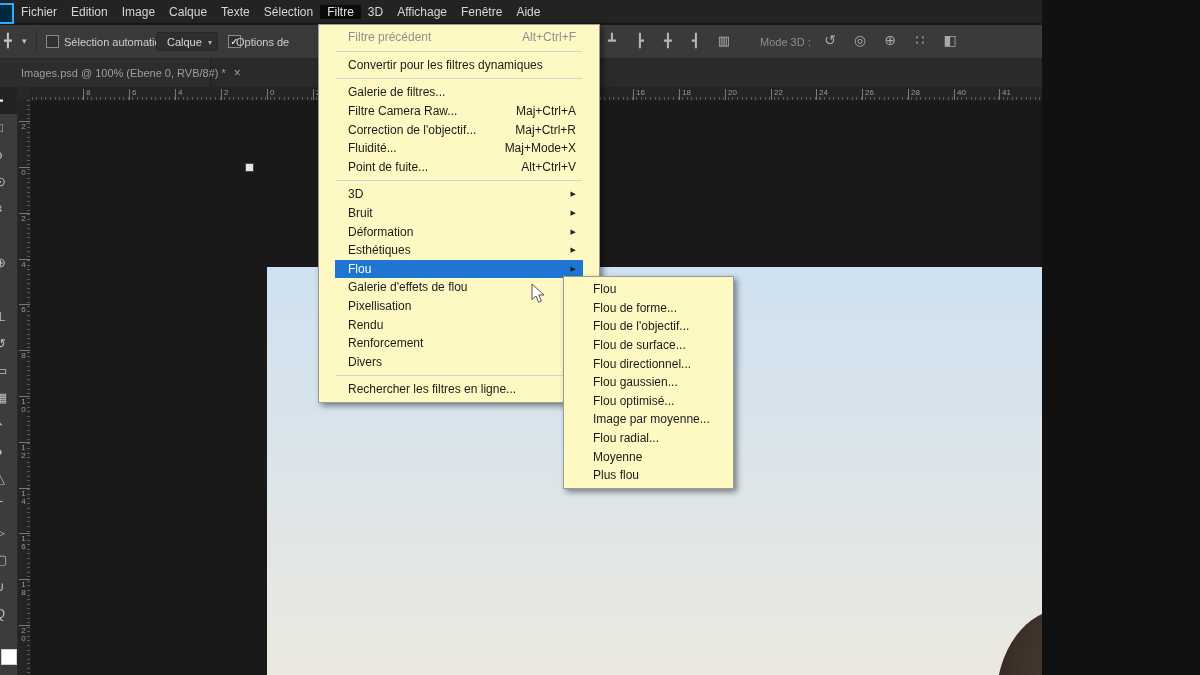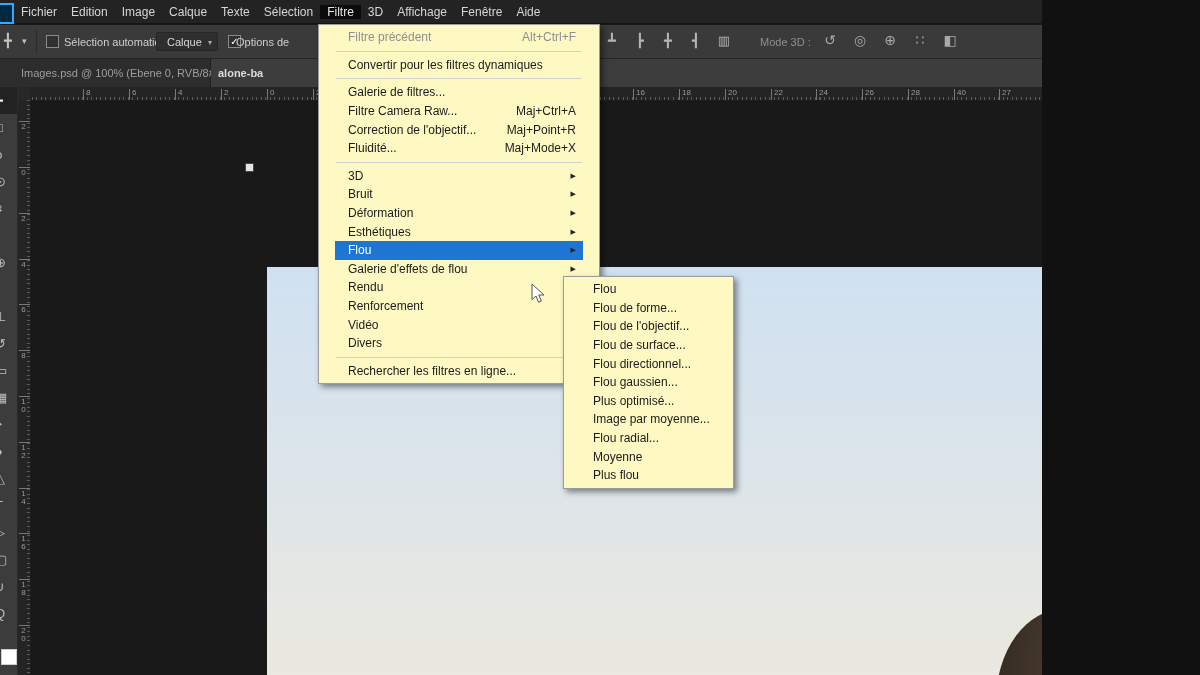--- a/index.html
+++ b/index.html
@@ -121,24 +121,20 @@
         <span class="m3d-ico" style="left: 875px;">⊕</span>
         <span class="m3d-ico" style="left: 905px;">∷</span>
         <span class="m3d-ico" style="left: 935px;">◧</span>
       </div>
   </div>
 
   <div class="tabbar">
     <div class="tab tab1">
       <span>Images.psd @ 100% (Ebene 0, RVB/8#) *</span><span class="close">×</span>
     </div>
-    <div class="tab tab2 active">
-      <span>alone-ba</span>
-      <span class="tab-right"><span>/8) *</span><span class="close">×</span></span>
-    </div>
   </div>
 
   <div class="hruler">
     <span class="minor"></span>
 
   <span class="hr-label" style="left: 65px;">
         <span class="tick"></span>
         <span class="txt">8</span>
       </span>
       <span class="hr-label" style="left: 111px;">
@@ -212,21 +208,21 @@
       <span class="hr-label" style="left: 890px;">
         <span class="tick"></span>
         <span class="txt">28</span>
       </span>
       <span class="hr-label" style="left: 936px;">
         <span class="tick"></span>
         <span class="txt">40</span>
       </span>
       <span class="hr-label" style="left: 981px;">
         <span class="tick"></span>
-        <span class="txt">27</span>
+        <span class="txt">41</span>
       </span>
       <span class="hr-label" style="left: 1027px;">
         <span class="tick"></span>
         <span class="txt">60</span>
       </span>
       <span class="hr-label" style="left: 1073px;">
         <span class="tick"></span>
         <span class="txt">54</span>
       </span>
       <span class="hr-label" style="left: 1118px;">
@@ -402,30 +398,35 @@
 
 
       <div class="mi">
         <span class="lbl">Filtre Camera Raw...</span>
         <span class="sc">Maj+Ctrl+A</span>
 
       </div>
 
       <div class="mi">
         <span class="lbl">Correction de l'objectif...</span>
-        <span class="sc">Maj+Point+R</span>
+        <span class="sc">Maj+Ctrl+R</span>
 
       </div>
 
       <div class="mi">
         <span class="lbl">Fluidité...</span>
         <span class="sc">Maj+Mode+X</span>
 
       </div>
 
+      <div class="mi">
+        <span class="lbl">Point de fuite...</span>
+        <span class="sc">Alt+Ctrl+V</span>
+
+      </div>
 
       <div class="mi separator">
         <span class="lbl"></span>
         <span class="sc"></span>
 
       </div>
 
       <div class="mi submenu">
         <span class="lbl">3D</span>
         <span class="sc"></span>
@@ -455,38 +456,38 @@
         <span class="sc"></span>
         <span class="ar">▶</span>
       </div>
 
       <div class="mi submenu">
         <span class="lbl">Galerie d'effets de flou</span>
         <span class="sc"></span>
         <span class="ar">▶</span>
       </div>
 
+      <div class="mi submenu">
+        <span class="lbl">Pixellisation</span>
+        <span class="sc"></span>
+        <span class="ar">▶</span>
+      </div>
 
       <div class="mi submenu">
         <span class="lbl">Rendu</span>
         <span class="sc"></span>
         <span class="ar">▶</span>
       </div>
 
       <div class="mi submenu">
         <span class="lbl">Renforcement</span>
         <span class="sc"></span>
         <span class="ar">▶</span>
       </div>
 
-      <div class="mi submenu">
-        <span class="lbl">Vidéo</span>
-        <span class="sc"></span>
-        <span class="ar">▶</span>
-      </div>
 
       <div class="mi submenu">
         <span class="lbl">Divers</span>
         <span class="sc"></span>
         <span class="ar">▶</span>
       </div>
 
       <div class="mi separator">
         <span class="lbl"></span>
         <span class="sc"></span>
@@ -520,21 +521,21 @@
 
       <div class="mi">
         <span class="lbl">Flou directionnel...</span>
       </div>
 
       <div class="mi">
         <span class="lbl">Flou gaussien...</span>
       </div>
 
       <div class="mi">
-        <span class="lbl">Plus optimisé...</span>
+        <span class="lbl">Flou optimisé...</span>
       </div>
 
       <div class="mi">
         <span class="lbl">Image par moyenne...</span>
       </div>
 
       <div class="mi">
         <span class="lbl">Flou radial...</span>
       </div>
 

